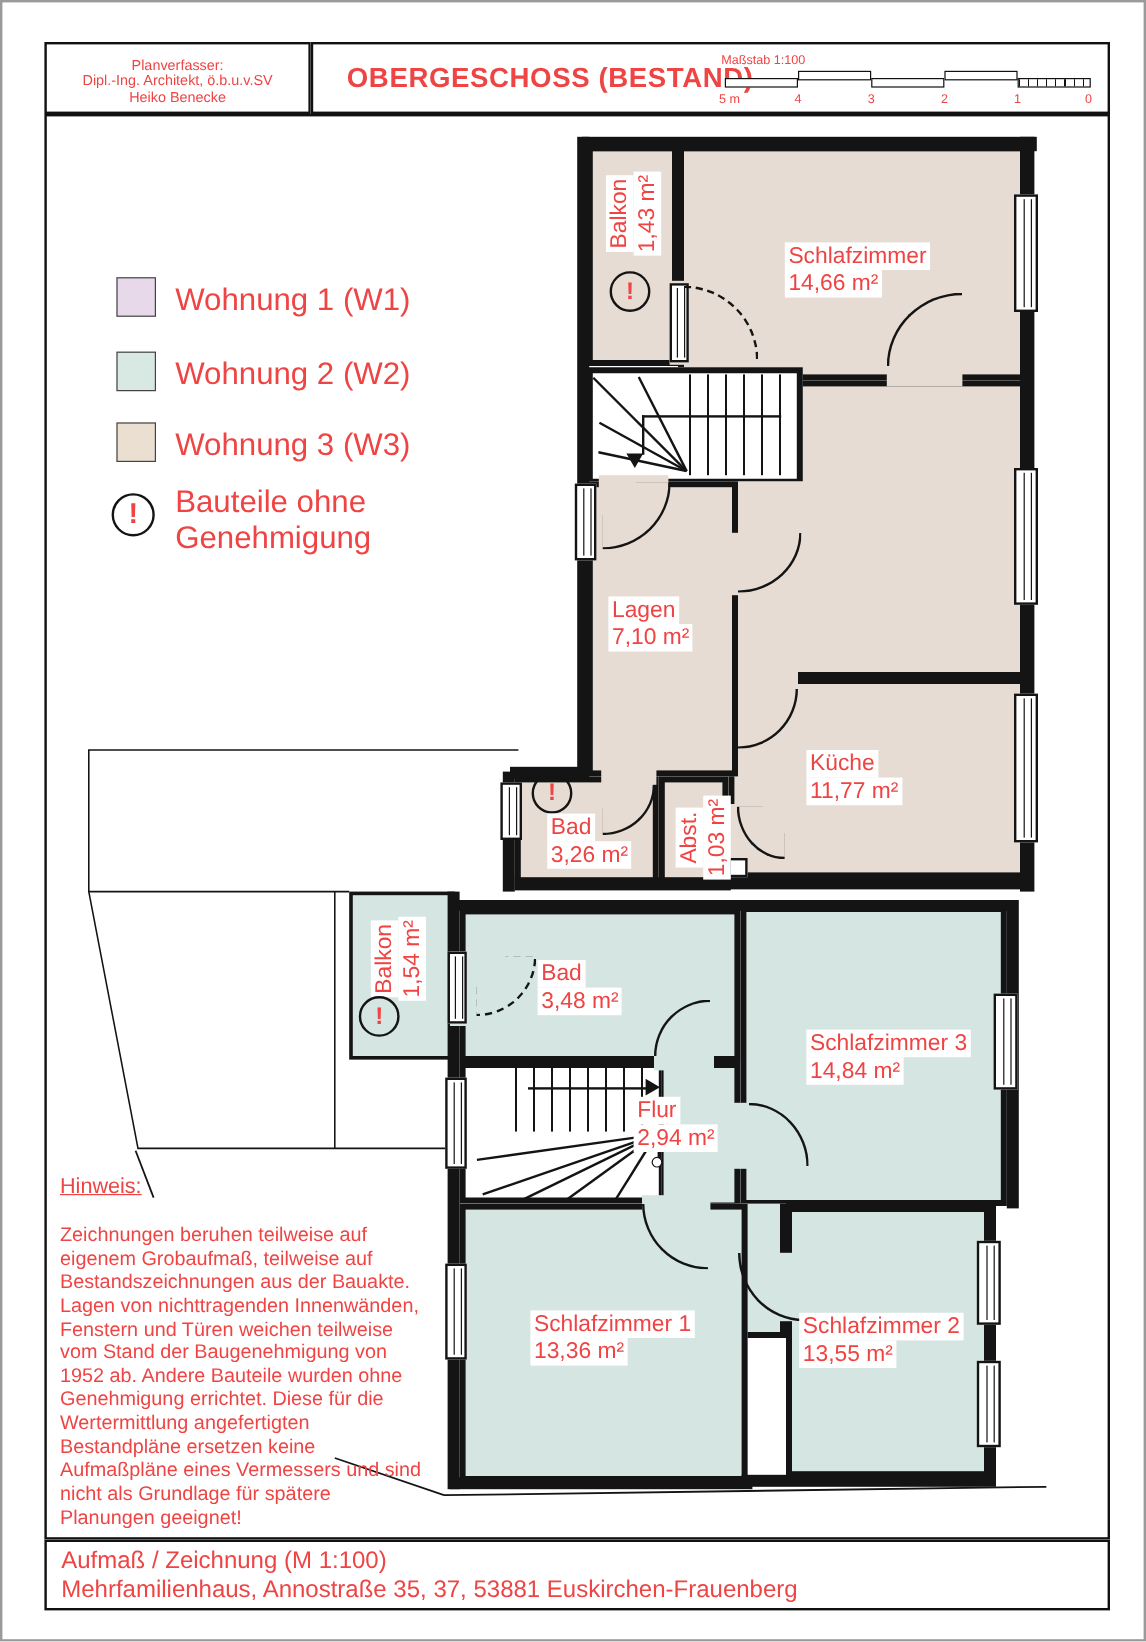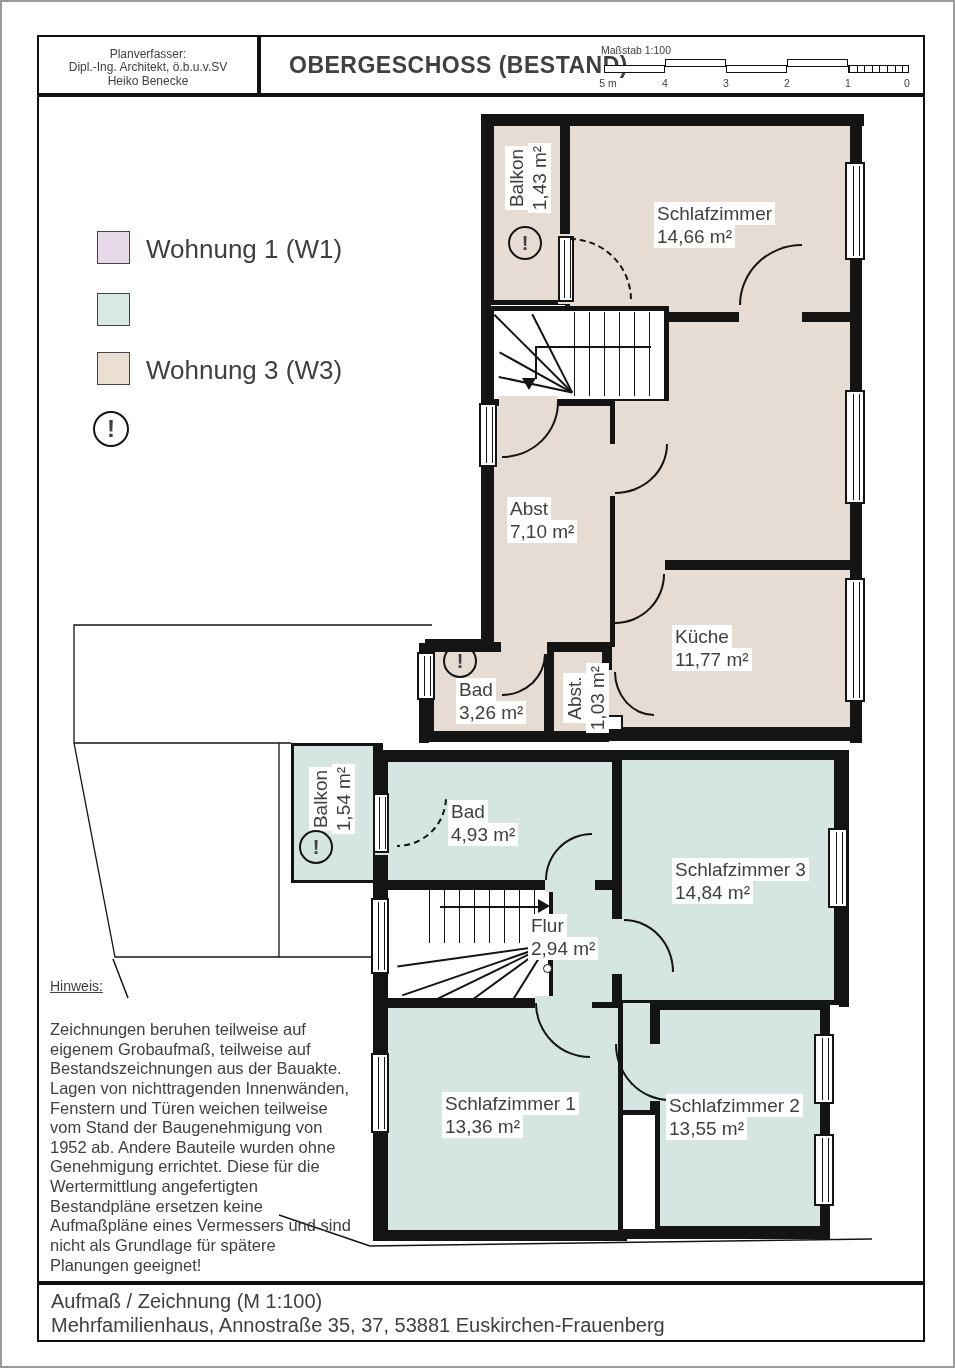--- a/index.html
+++ b/index.html
@@ -1,18 +1,18 @@
 <!DOCTYPE html>
 <html><head>
 <meta charset="utf-8">
 <style>
   html,body{margin:0;padding:0;background:#e8e8e8;}
   .page{position:relative;width:955px;height:1368px;background:#fff;margin:0 auto;
         box-sizing:border-box;border:2px solid #9a9a9a;overflow:hidden;
-        font-family:"Liberation Sans","DejaVu Sans",sans-serif;color:#404040;}
+        font-family:"Liberation Sans","DejaVu Sans",sans-serif;color:#ef4444;}
   .box{position:absolute;box-sizing:border-box;border:2px solid #111;background:#fff;}
   
   .author{font-size:12px;line-height:1.12;text-align:center;padding-top:11px;}
   .plantitle{position:absolute;left:28px;top:50%;transform:translateY(-50%);
              font-size:23px;font-weight:bold;letter-spacing:0.5px;white-space:nowrap;}
   .scalelabel{position:absolute;font-size:10.5px;}
   .scalebar{position:absolute;}
   .seg{position:absolute;box-sizing:border-box;border:1px solid #111;background:#fff;height:8px;width:61px;}
   .seg.lo{top:6px;} .seg.hi{top:0;}
   .seg.ticks{background:repeating-linear-gradient(to right,#111 0 1px,transparent 1px 7.6px);}
@@ -41,21 +41,21 @@
   .arr-down{position:absolute;width:0;height:0;border-left:7px solid transparent;border-right:7px solid transparent;border-top:12px solid #141414;z-index:12;}
   .arr-right{position:absolute;width:0;height:0;border-top:7px solid transparent;border-bottom:7px solid transparent;border-left:12px solid #141414;z-index:12;}
   .pillar{position:absolute;box-sizing:border-box;background:#fff;border:2.5px solid #141414;z-index:26;}
   .dimline{position:absolute;background:#141414;z-index:12;}
   .dimdot{position:absolute;box-sizing:border-box;border:1.5px solid #141414;border-radius:50%;background:#fff;z-index:12;}
   .rlabel{position:absolute;z-index:30;font-size:19px;line-height:1.22;white-space:nowrap;}
   .rlabel span{display:block;width:fit-content;background:#fff;padding:0 3px;}
   .rlabel.rot{text-align:center;}
   .rlabel.rot span{margin:0 auto;}
   
-  .note-title{position:absolute;font-size:14px;text-decoration:underline;z-index:30;text-align:right;}
+  .note-title{position:absolute;font-size:18px;text-decoration:underline;z-index:30;text-align:right;}
   .note-body{position:absolute;font-size:16.5px;line-height:1.19;white-space:pre-line;z-index:30;}
   .footer-line1{position:absolute;left:12px;top:5px;font-size:20px;}
   .footer-line2{position:absolute;left:12px;top:29px;font-size:20px;text-align:right;}
   svg.lines{position:absolute;left:0;top:0;z-index:4;}
 </style>
 </head>
 <body>
 
 <div class="page">
 
@@ -82,22 +82,25 @@
       <span class="sticklab" style="left:303px;top:18px;">0</span>
     </div>
   </div>
 
   <div class="box" style="left:35px;top:93px;width:888px;height:1188px;"></div>
 
   <div class="sw" style="left:95px;top:229px;background:#e7d9e9;"></div>
   <div class="sw" style="left:95px;top:291px;background:#d8e8e3;"></div>
   <div class="sw" style="left:95px;top:350px;background:#ebdfd2;"></div>
   <span class="leglab" style="left:144px;top:232px;text-align:center;">Wohnung 1 (W1)</span>
+  <span class="leglab" style="left:144px;top:294px;">Wohnung 2 (W2)</span>
   <span class="leglab" style="left:144px;top:353px;">Wohnung 3 (W3)</span>
   <div class="warn" style="left:91px;top:409px;width:36px;height:36px;font-size:24px;">!</div>
+  <span class="leglab" style="left:144px;top:402px;white-space:pre-line;line-height:1.15;">Bauteile ohne
+Genehmigung</span>
 
   <svg class="lines" width="955" height="1368">
     <polyline points="430,623 72,623 72,741 113,955 377,955" fill="none" stroke="#141414" stroke-width="1.3"></polyline>
     <line x1="72" y1="741" x2="289" y2="741" stroke="#141414" stroke-width="1.3"></line>
     <line x1="277" y1="741" x2="277" y2="955" stroke="#141414" stroke-width="1.3"></line>
     <line x1="111" y1="957" x2="126" y2="996" stroke="#141414" stroke-width="1.5"></line>
     <line x1="277" y1="1213" x2="368" y2="1244" stroke="#141414" stroke-width="1.5"></line>
     <line x1="368" y1="1244" x2="870" y2="1237" stroke="#141414" stroke-width="1.5"></line>
   </svg>
 
@@ -215,21 +218,21 @@
   <div class="rlabel rot" style="left:471px;top:153px;width:110px;height:46px;transform:rotate(-90deg);">
     <span>Balkon</span>
       <span>1,43 m²</span>
   </div>
   <div class="warn" style="left:506px;top:224px;width:34px;height:34px;font-size:20px;">!</div>
   <div class="rlabel" style="left:652px;top:200px;">
     <span>Schlafzimmer</span>
       <span>14,66 m²</span>
   </div>
   <div class="rlabel" style="left:505px;top:495px;">
-    <span>Abst</span>
+    <span>Lagen</span>
       <span>7,10 m²</span>
   </div>
   <div class="rlabel" style="left:670px;top:623px;">
     <span>Küche</span>
       <span>11,77 m²</span>
   </div>
   <div class="warn" style="left:441px;top:642px;width:34px;height:34px;font-size:20px;">!</div>
   <div class="rlabel" style="left:454px;top:676px;">
     <span>Bad</span>
       <span>3,26 m²</span>
@@ -238,21 +241,21 @@
     <span>Abst.</span>
       <span>1,03 m²</span>
   </div>
   <div class="rlabel rot" style="left:275px;top:774px;width:110px;height:46px;transform:rotate(-90deg);">
     <span>Balkon</span>
       <span>1,54 m²</span>
   </div>
   <div class="warn" style="left:297px;top:828px;width:34px;height:34px;font-size:20px;">!</div>
   <div class="rlabel" style="left:446px;top:798px;">
     <span>Bad</span>
-      <span>4,93 m²</span>
+      <span>3,48 m²</span>
   </div>
   <div class="rlabel" style="left:670px;top:856px;">
     <span>Schlafzimmer 3</span>
       <span>14,84 m²</span>
   </div>
   <div class="rlabel" style="left:526px;top:912px;">
     <span>Flur</span>
       <span>2,94 m²</span>
   </div>
   <div class="rlabel" style="left:440px;top:1090px;">

